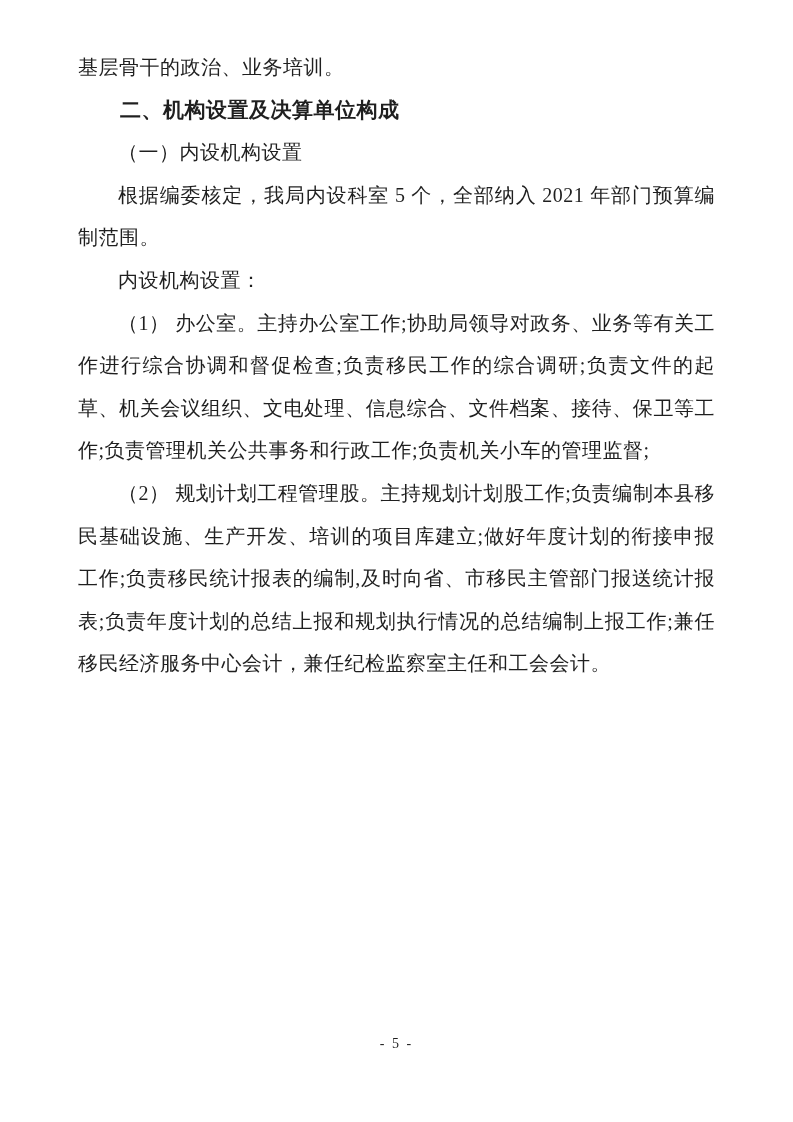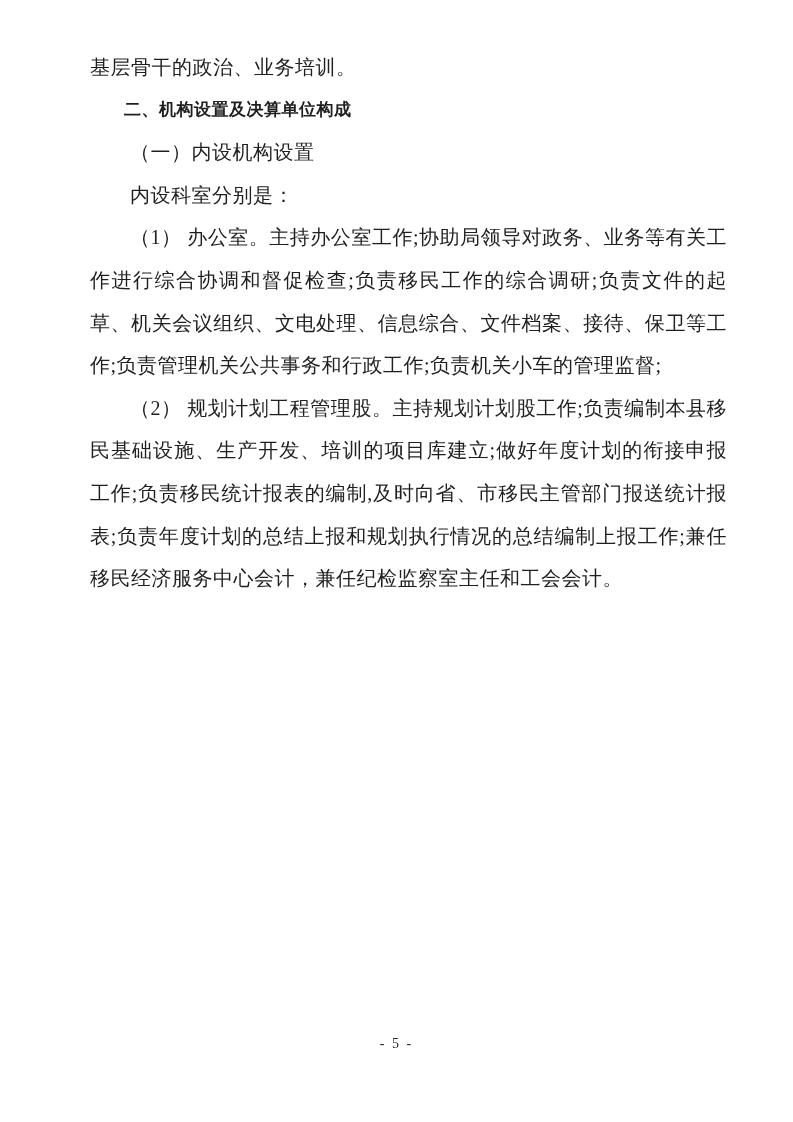--- a/index.html
+++ b/index.html
@@ -11,41 +11,41 @@
     position: relative;
     width: 793px;
     height: 1122px;
     background: #ffffff;
     overflow: hidden;
     font-family: "Liberation Serif", "DejaVu Serif", serif;
     color: #1f1f1f;
   }
   .content {
     position: absolute;
-    left: 90px;
+    left: 78px;
     top: 46px;
     width: 637px;
     font-size: 20px;
     line-height: 42.6px;
     text-align: justify;
     text-justify: inter-ideograph;
     letter-spacing: 0.5px;
   }
   .content p {
     margin: 0;
     padding: 0;
     text-indent: 2em;
   }
   .content p.no-indent {
     text-indent: 0;
   }
   .content p.heading {
     font-family: "Liberation Sans", "DejaVu Sans", sans-serif;
     font-weight: bold;
-    font-size: 17px;
+    font-size: 21px;
   }
   .content p.indent4 {
     text-indent: 4.2em;
   }
   .footer {
     position: absolute;
     top: 1036px;
     left: 0;
     width: 100%;
     text-align: center;
@@ -56,18 +56,19 @@
   }
 </style>
 </head>
 <body>
 
 <div class="page">
   <main class="content">
       <p class="no-indent">基层骨干的政治、业务培训。</p>
       <p class="heading">二、机构设置及决算单位构成</p>
       <p>（一）内设机构设置</p>
-      <p>内设科室分别是：</p>
+      <p>根据编委核定，我局内设科室 5 个，全部纳入 2021 年部门预算编制范围。</p>
+      <p>内设机构设置：</p>
       <p>（1） 办公室。主持办公室工作;协助局领导对政务、业务等有关工作进行综合协调和督促检查;负责移民工作的综合调研;负责文件的起草、机关会议组织、文电处理、信息综合、文件档案、接待、保卫等工作;负责管理机关公共事务和行政工作;负责机关小车的管理监督;</p>
       <p>（2） 规划计划工程管理股。主持规划计划股工作;负责编制本县移民基础设施、生产开发、培训的项目库建立;做好年度计划的衔接申报工作;负责移民统计报表的编制,及时向省、市移民主管部门报送统计报表;负责年度计划的总结上报和规划执行情况的总结编制上报工作;兼任移民经济服务中心会计，兼任纪检监察室主任和工会会计。</p>
     </main>
   <div class="footer">- 5 -</div>
 </div>
 
 </body></html>

